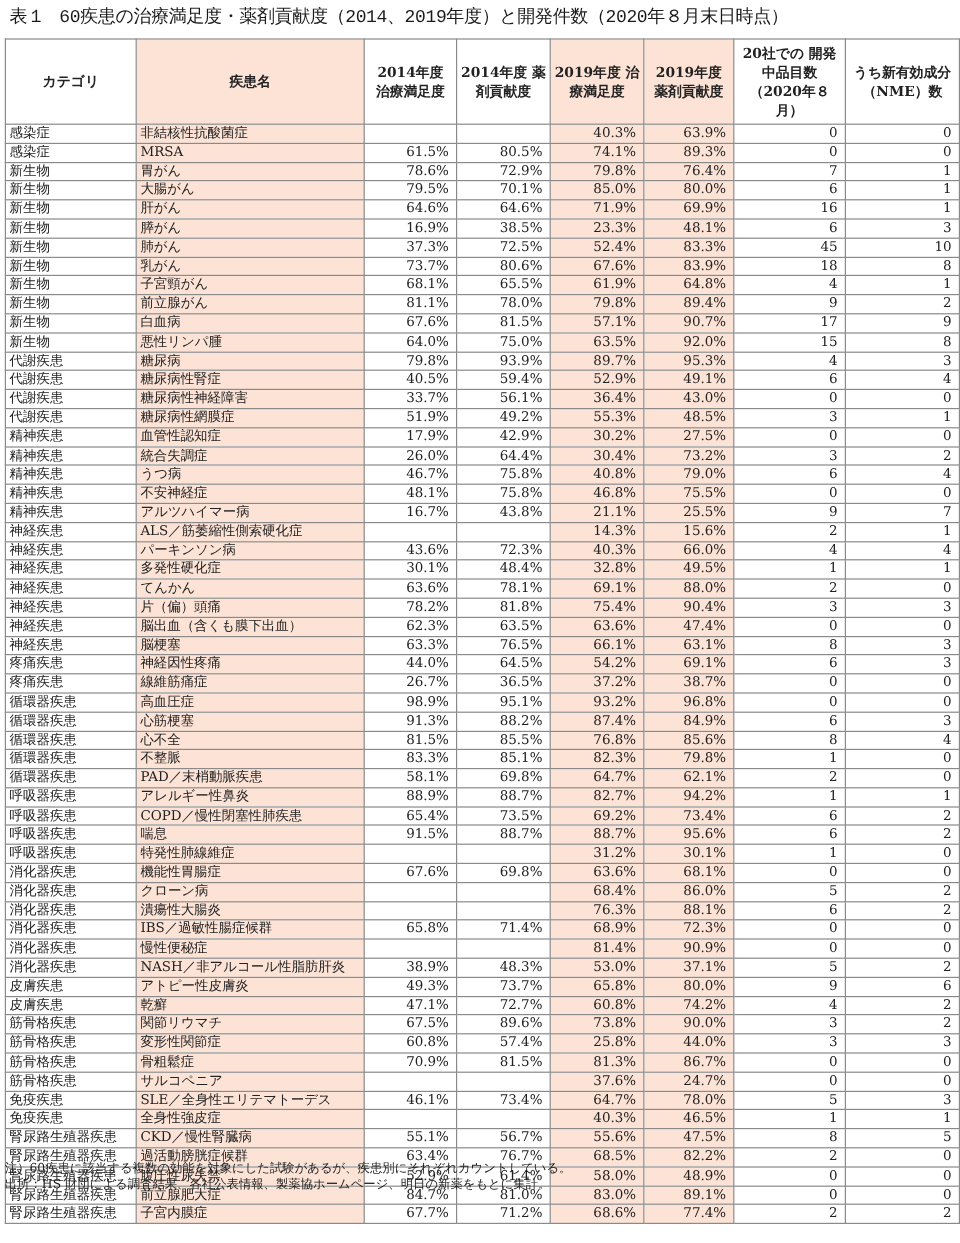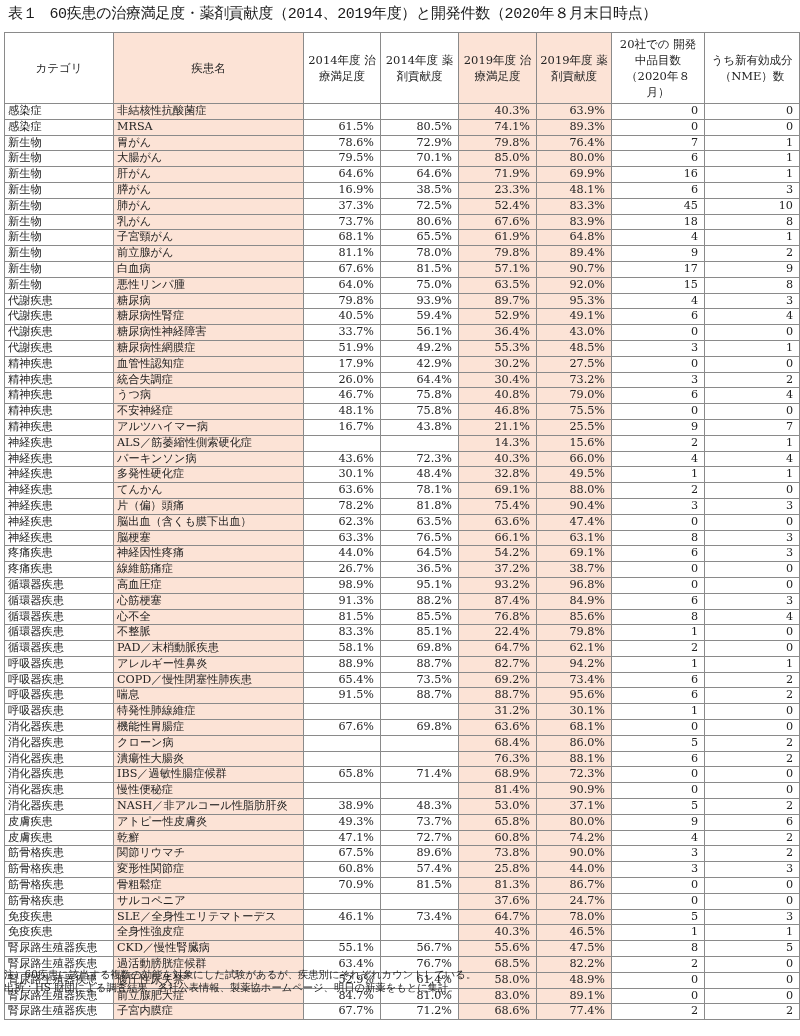--- a/index.html
+++ b/index.html
@@ -1,21 +1,21 @@
 <!DOCTYPE html>
 <html><head>
 <meta charset="utf-8">
 <style>
   html, body { margin: 0; padding: 0; background: #ffffff; }
   body { width: 800px; height: 1036px; overflow: hidden; font-family: "DejaVu Serif", "Liberation Serif", serif; color: #222; }
   .title { position: absolute; left: 8px; top: 4px; font-family: Liberation Mono, monospace; font-size: 15px; letter-spacing: -0.3px; color: #1a1a1a; white-space: nowrap; }
   .title .num { margin-right: 12px; }
   table { position: absolute; left: 4px; top: 32px; width: 795px; border-collapse: collapse; table-layout: fixed; font-size: 11.2px; }
   th, td { border: 1px solid #8a8a8a; padding: 0 3px; line-height: 14.8px; height: 14.8px; white-space: nowrap; overflow: hidden; }
-  th { font-weight: normal; height: 70px; line-height: 16px; text-align: center; vertical-align: middle; font-size: 11.5px; white-space: normal; }
+  th { font-weight: bold; height: 70px; line-height: 16px; text-align: center; vertical-align: middle; font-size: 11.5px; white-space: normal; }
   td.num { text-align: right; padding-right: 6px; }
   td.cat, td.dis { text-align: left; }
   .hl { background: #fce3d6; }
   col.c1 { width: 109px; }
   col.c2 { width: 190px; }
   col.c3 { width: 77px; }
   col.c4 { width: 78px; }
   col.c5 { width: 78px; }
   col.c6 { width: 75px; }
   col.c7 { width: 93px; }
@@ -381,21 +381,21 @@
         <td class="num hl">76.8%</td>
         <td class="num hl">85.6%</td>
         <td class="num">8</td>
         <td class="num">4</td>
       </tr>
       <tr>
         <td class="cat">循環器疾患</td>
         <td class="dis hl">不整脈</td>
         <td class="num">83.3%</td>
         <td class="num">85.1%</td>
-        <td class="num hl">22.4%</td>
+        <td class="num hl">82.3%</td>
         <td class="num hl">79.8%</td>
         <td class="num">1</td>
         <td class="num">0</td>
       </tr>
       <tr>
         <td class="cat">循環器疾患</td>
         <td class="dis hl">PAD／末梢動脈疾患</td>
         <td class="num">58.1%</td>
         <td class="num">69.8%</td>
         <td class="num hl">64.7%</td>

